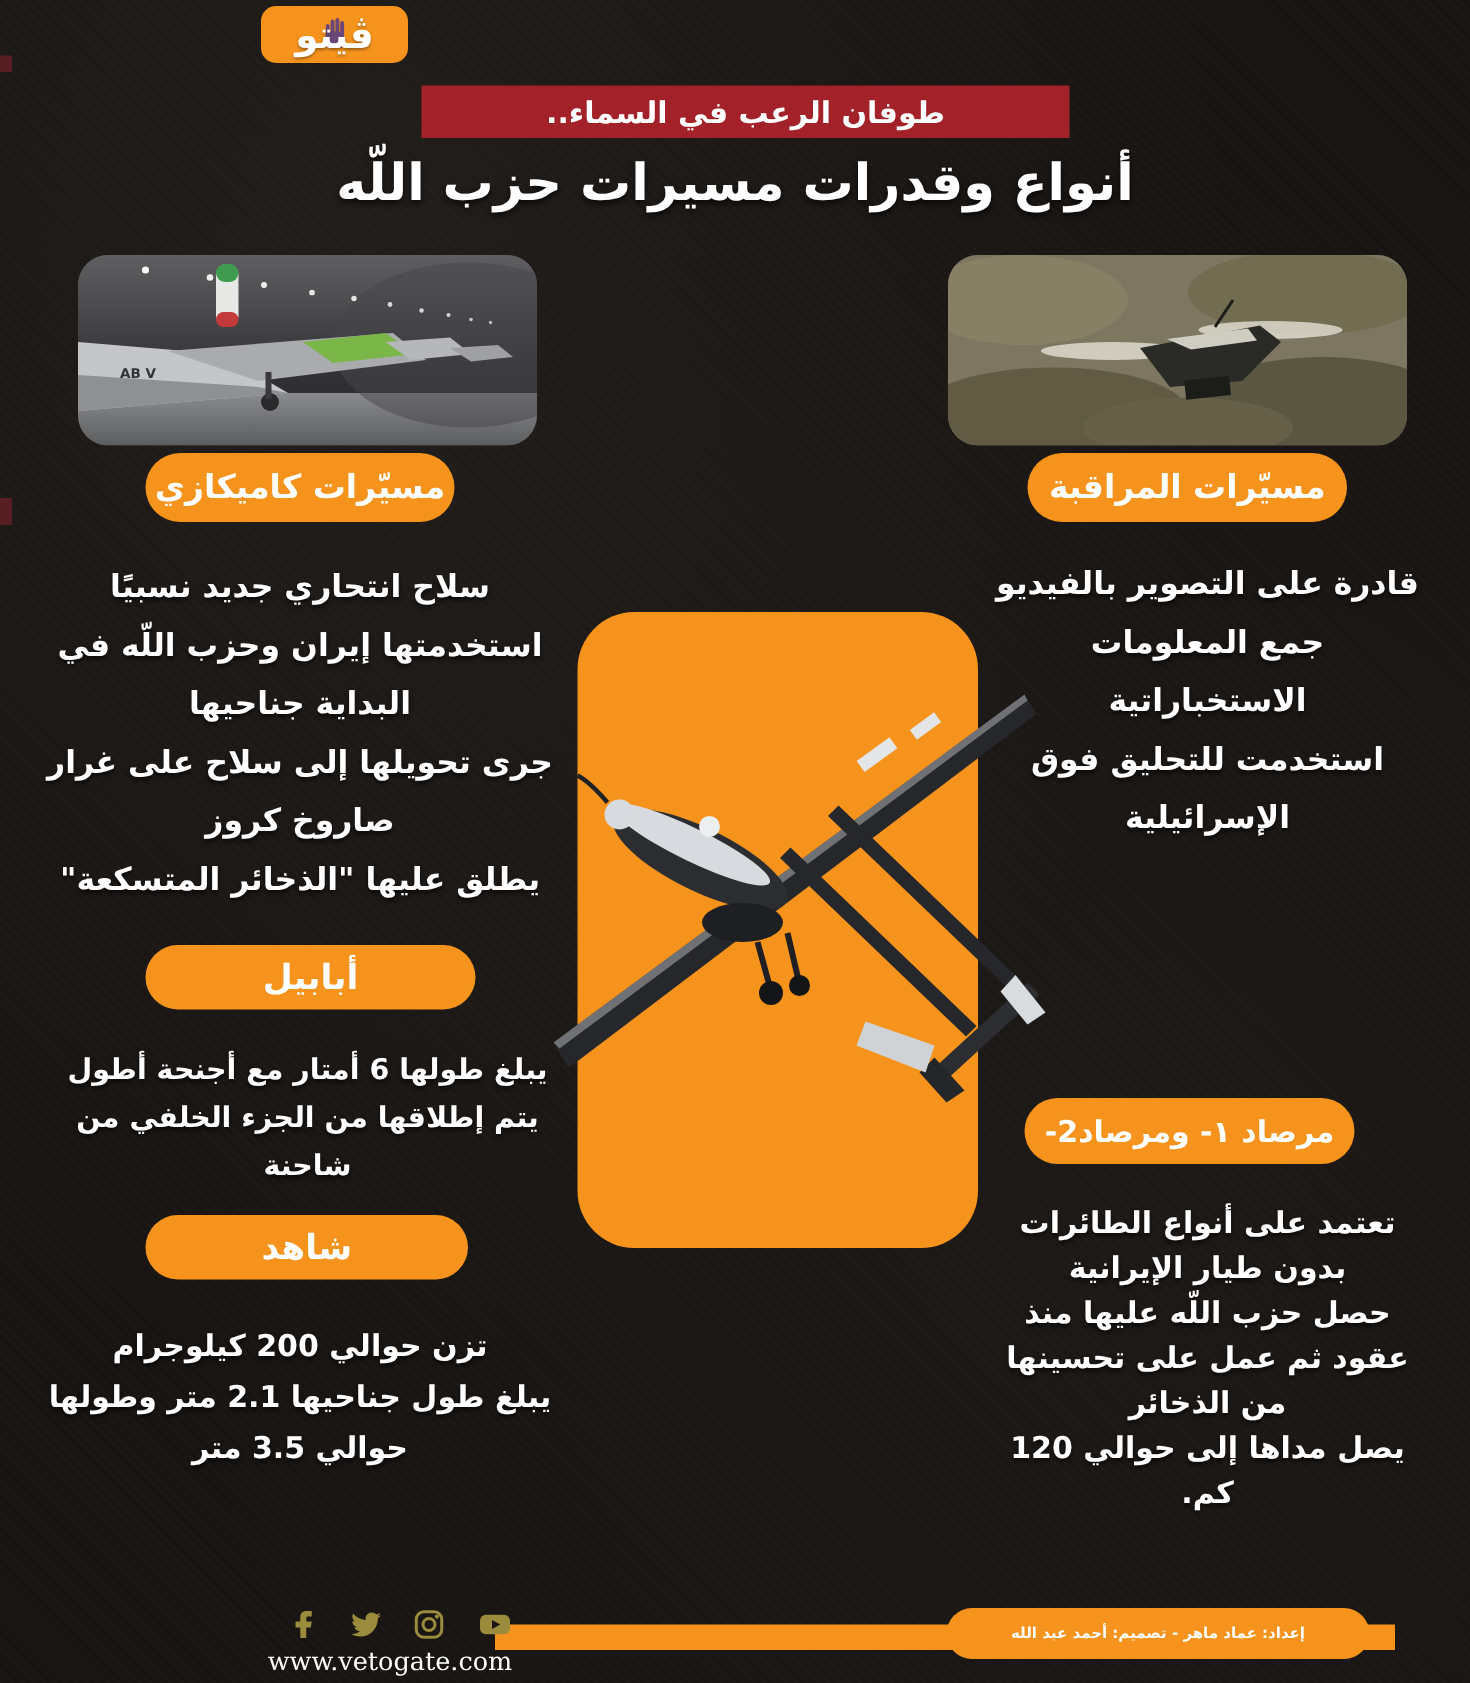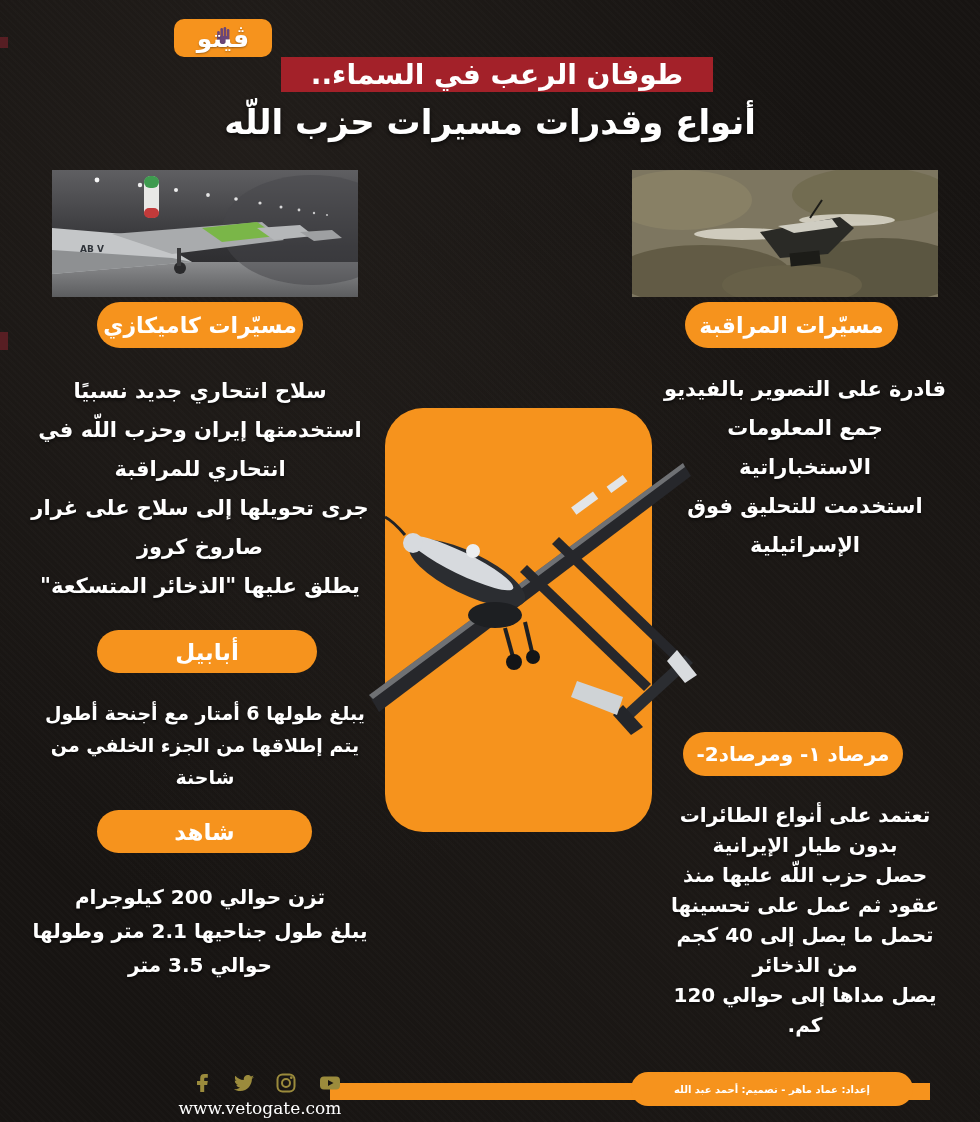--- a/index.html
+++ b/index.html
@@ -18,21 +18,21 @@
     display:flex;align-items:center;justify-content:center;
     border-radius:26px;text-align:center;
   }
   .desc{
     position:absolute;color:#fff;font-weight:bold;text-align:center;
     text-shadow:0 2px 3px rgba(0,0,0,.6);
   }
   .desc div{white-space:nowrap;}
   .orangebar{position:absolute;background:#F6931D;}
   .maroon-accent{position:absolute;left:0;width:8px;background:#571E23;}
-  .photo{position:absolute;top:170px;width:306px;height:127px;overflow:hidden;background:#444;}
+  .photo{position:absolute;top:170px;width:306px;height:127px;overflow:hidden;background:#444;border-radius:20px;}
   .social{position:absolute;top:1071px;width:24px;height:24px;cursor:pointer;}
 </style>
 </head>
 <body>
 
 <div id="canvas" dir="rtl">
 
   <div class="abs">
     
     
@@ -54,35 +54,35 @@
   <div class="maroon-accent" style="top:37px;height:11px;"></div>
   <div class="maroon-accent" style="top:332px;height:18px;"></div>
 
   <div class="abs">
     
     
     
     
   </div>
 
-  <div class="abs" style="left:174px;top:19px;width:98px;height:38px;background:#F6931D;border-radius:10px;display:flex;align-items:center;justify-content:center;">
+  <div class="abs" style="left:174px;top:4px;width:98px;height:38px;background:#F6931D;border-radius:10px;display:flex;align-items:center;justify-content:center;">
     <svg class="abs" style="left:40px;top:5px;" width="18" height="28" viewBox="0 0 18 28">
       <g fill="#6a4679">
         <rect x="3" y="12" width="12" height="11" rx="3"></rect>
         <rect x="3.2" y="7" width="2.6" height="9" rx="1.3"></rect>
         <rect x="6.4" y="4" width="2.6" height="12" rx="1.3"></rect>
         <rect x="9.6" y="3" width="2.6" height="13" rx="1.3"></rect>
         <rect x="12.8" y="5" width="2.6" height="11" rx="1.3"></rect>
       </g>
     </svg>
     <span style="position:relative;font-weight:bold;font-size:25px;color:#fff;text-shadow:0 1px 2px rgba(0,0,0,.35);">ڤيتو</span>
   </div>
 
   <div class="abs" style="left:281px;top:57px;width:432px;height:35px;background:#A32129;display:flex;align-items:center;justify-content:center;">
-    <span style="font-weight:bold;font-size:28px;">طوفان الرعب في السماء..</span>
+    <span style="font-weight:bold;font-size:20px;">طوفان الرعب في السماء..</span>
   </div>
 
   <div class="abs" style="left:0;top:102px;width:980px;text-align:center;font-size:34px;font-weight:bold;text-shadow:0 2px 4px rgba(0,0,0,.7);">أنواع وقدرات مسيرات حزب اللّه</div>
 
   <div class="photo" style="left:52px;">
     <svg width="306" height="127" viewBox="0 0 306 127">
       <defs>
         <linearGradient id="tun" x1="0" y1="0" x2="0" y2="1">
           <stop offset="0" stop-color="#5f5f62"></stop>
             <stop offset=".6" stop-color="#333336"></stop>
@@ -190,21 +190,21 @@
     <ellipse cx="140" cy="190" rx="27" ry="13" fill="#1d1f22"></ellipse>
     <line x1="150" y1="203" x2="158" y2="232" stroke="#1d1f22" stroke-width="4"></line>
     <line x1="170" y1="197" x2="177" y2="227" stroke="#1d1f22" stroke-width="4"></line>
     <circle cx="159" cy="237" r="8" fill="#131517"></circle>
     <circle cx="178" cy="232" r="7" fill="#131517"></circle>
   </svg>
 
   <div class="desc" style="left:20px;top:372px;width:360px;font-size:21px;line-height:39px;">
       <div>سلاح انتحاري جديد نسبيًا</div>
       <div>استخدمتها إيران وحزب اللّه في</div>
-      <div>انتحاري للمراقبة</div>
+      <div>البداية جناحيها</div>
       <div>جرى تحويلها إلى سلاح على غرار</div>
       <div>صاروخ كروز</div>
       <div>يطلق عليها "الذخائر المتسكعة"</div>
     </div>
 
   <div class="desc" style="left:645px;top:370px;width:320px;font-size:21px;line-height:39px;text-align:center;">
       <div>قادرة على التصوير بالفيديو</div>
       <div>جمع المعلومات</div>
       <div>الاستخباراتية</div>
       <div>استخدمت للتحليق فوق</div>
@@ -230,21 +230,20 @@
     </div>
 
   <div class="pill" style="left:683px;top:732px;width:220px;height:44px;font-size:20px;">
     <span>مرصاد ١- ومرصاد2-</span>
   </div>
   <div class="desc" style="left:640px;top:800px;width:330px;font-size:20px;line-height:30px;">
       <div>تعتمد على أنواع الطائرات</div>
       <div>بدون طيار الإيرانية</div>
       <div>حصل حزب اللّه عليها منذ</div>
       <div>عقود ثم عمل على تحسينها</div>
-      <div>تحمل ما يصل إلى 40 كجم</div>
       <div>من الذخائر</div>
       <div>يصل مداها إلى حوالي 120</div>
       <div>كم.</div>
     </div>
 
   <div class="orangebar" style="left:330px;top:1083px;width:600px;height:17px;"></div>
 
   <div class="pill" style="left:631px;top:1072px;width:282px;height:34px;font-size:10px;border-radius:17px;">
     <span>إعداد: عماد ماهر - تصميم: أحمد عبد الله</span>
   </div>

